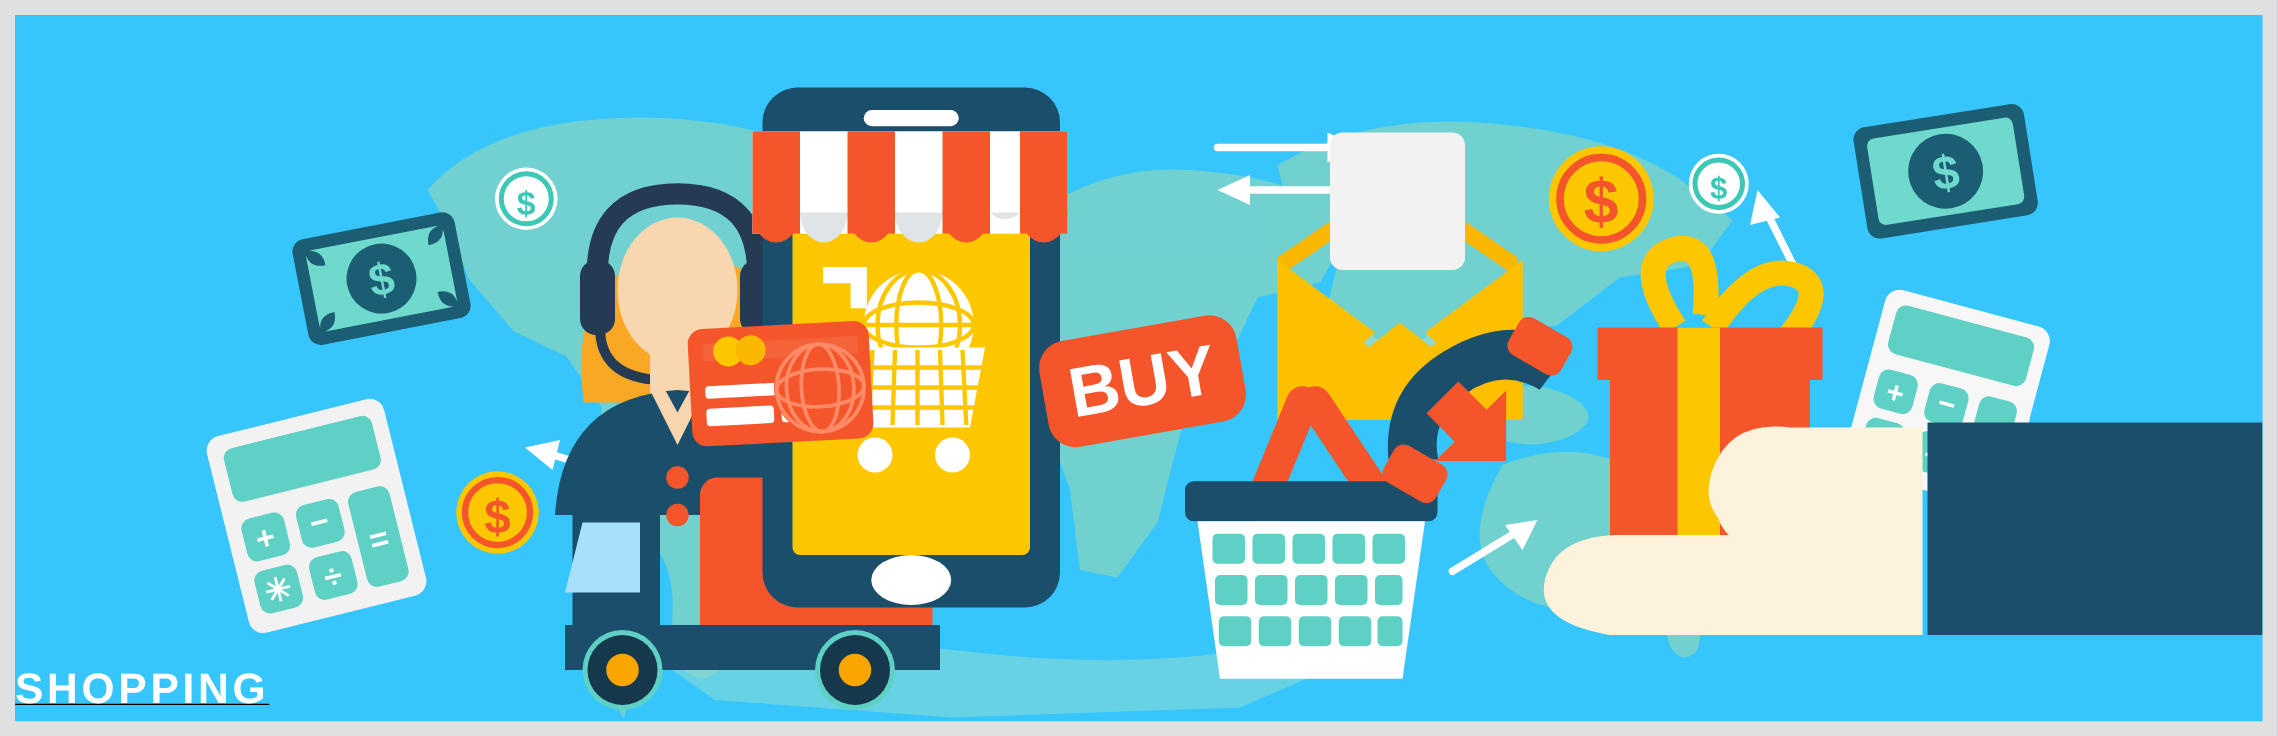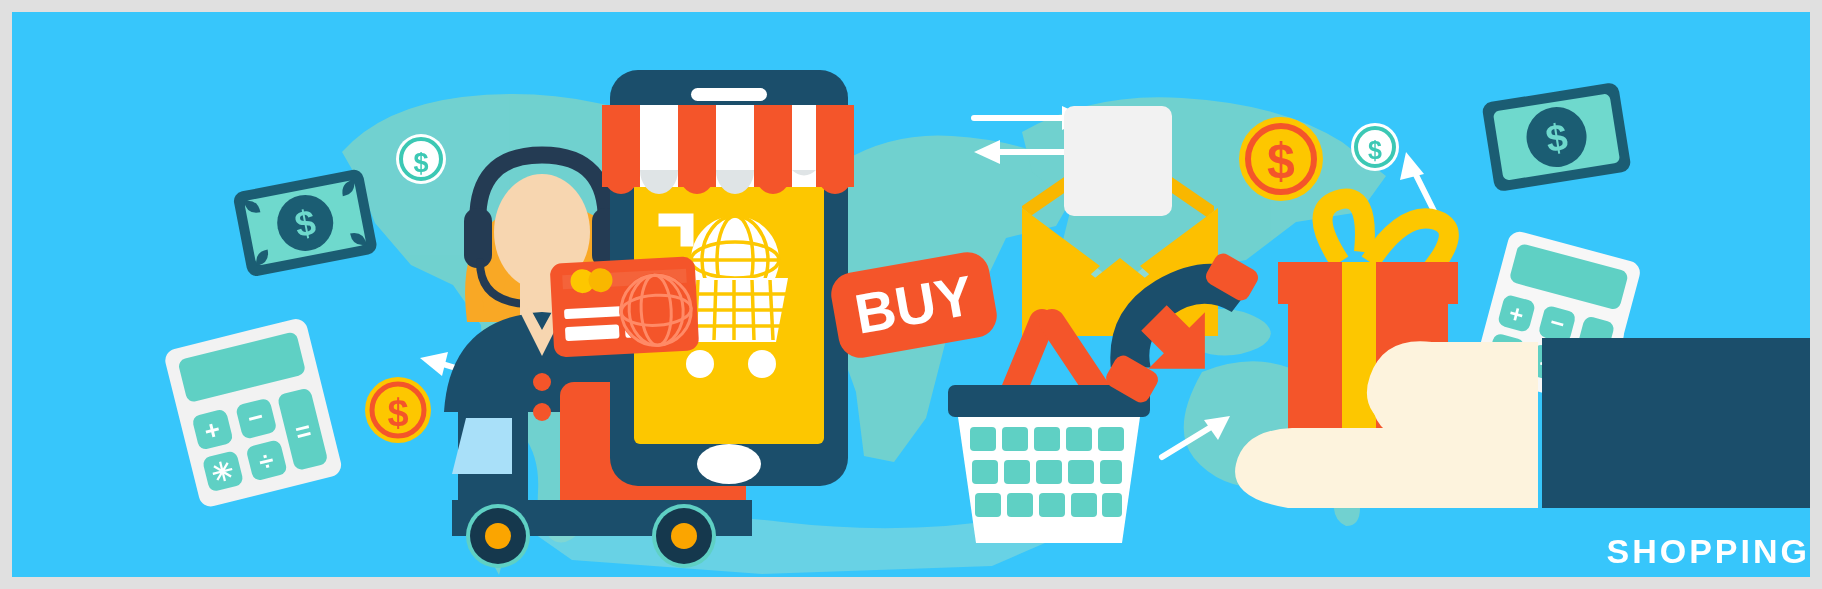--- a/index.html
+++ b/index.html
@@ -319,21 +319,21 @@
     </g>
 
     <g>
       <path d="M1420 330 q-48 -6 -62 34 q-12 34 22 52 l-100 0 q-48 2 -56 36 q-8 34 52 44 l250 0 l0 -166 z" fill="#fdf3dd"></path>
       <path d="M1400 336 q-38 8 -40 48 q-2 36 40 48" fill="#fdf3dd"></path>
       <rect x="1530" y="326" width="280" height="170" fill="#1b4e6b"></rect>
     </g>
 
   </svg>
 
-  <div style="position:absolute;left:0;right:0;bottom:6px;text-align:right;">
+  <div style="position:absolute;left:0;right:0;bottom:6px;text-align:left;text-decoration:underline;">
     <span style="color:#ffffff;font-size:34px;font-weight:bold;letter-spacing:3px;
                  font-family:'Liberation Sans',sans-serif;">SHOPPING</span>
   </div>
 
   <div class="hidden-txt">BUY</div>
   <div class="hidden-txt">Smartphone with shop awning</div>
   <div class="hidden-txt">Customer support operator with headset</div>
   <div class="hidden-txt">Delivery truck</div>
   <div class="hidden-txt">Gift box with ribbon</div>
   <div class="hidden-txt">Shopping basket</div>

